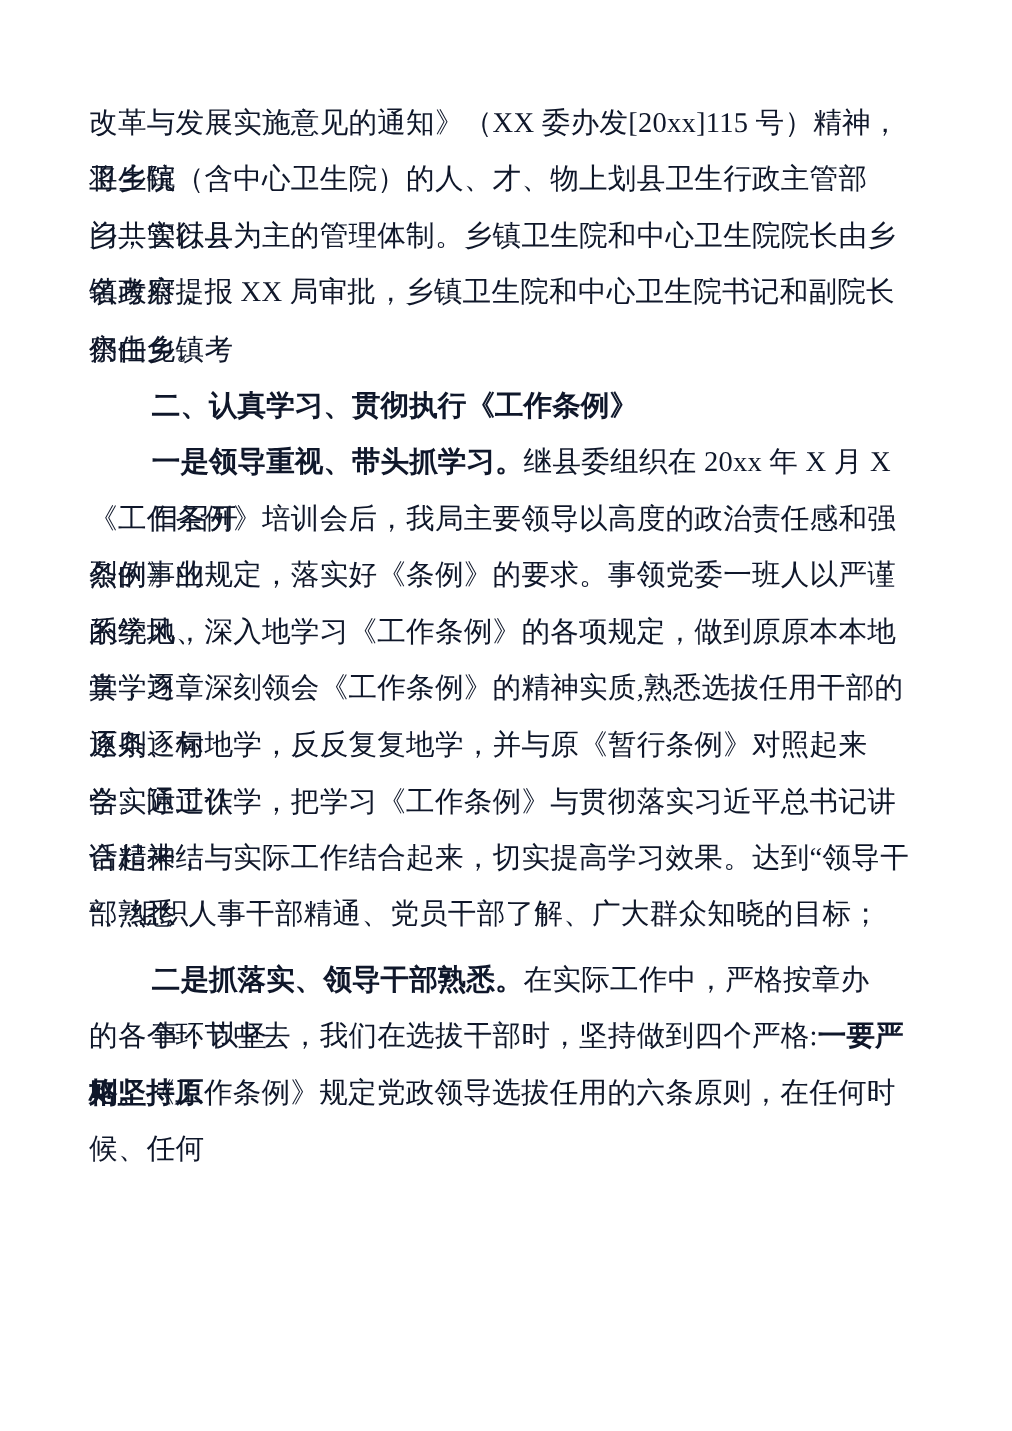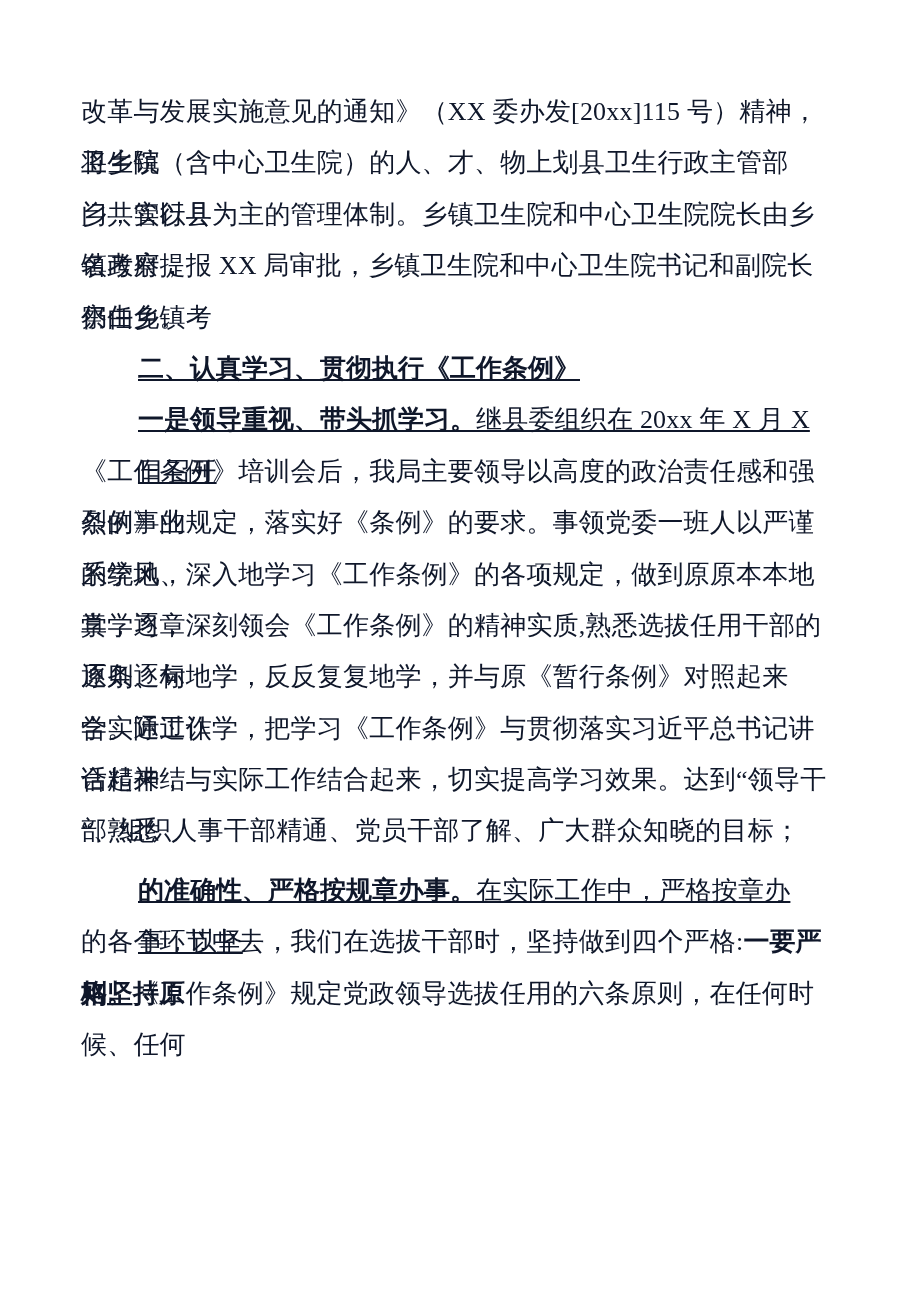--- a/index.html
+++ b/index.html
@@ -43,21 +43,20 @@
     
     display: flex;
     justify-content: space-between;
     white-space: normal;
   }
   .line.just > span {
     display: inline-block;
   }
   .line.indent {
     padding-left: 57px;
-    text-decoration: underline;
   }
   .b {
     font-weight: 700;
     letter-spacing: 0px;
   }
   .gap-para {
     height: 8px;
   }
 </style>
 </head>
@@ -110,21 +109,21 @@
     <div class="line just">
       <span>合起来，与实际工作结合起来，切实提高学习效果。达到“领导干部熟悉</span>
     </div>
     <div class="line">
       <span>“、组织人事干部精通、党员干部了解、广大群众知晓的目标；</span>
     </div>
 
     <div class="gap-para"></div>
 
     <div class="line just indent">
-      <span><span class="b">的准确性、严格按规章办事。</span><span>在实际工作中，严格按章办事，以坚</span></span>
+      <span><span class="b">二是抓落实、领导干部熟悉。</span><span>在实际工作中，严格按章办事，以坚</span></span>
     </div>
     <div class="line just">
       <span><span>的各个环节中去，我们在选拔干部时，坚持做到四个严格:</span><span class="b">一要严格坚持原</span></span>
     </div>
     <div class="line just">
       <span><span class="b">则。</span><span>《工作条例》规定党政领导选拔任用的六条原则，在任何时候、任何</span></span>
     </div>
 
   </div>
 </div>

